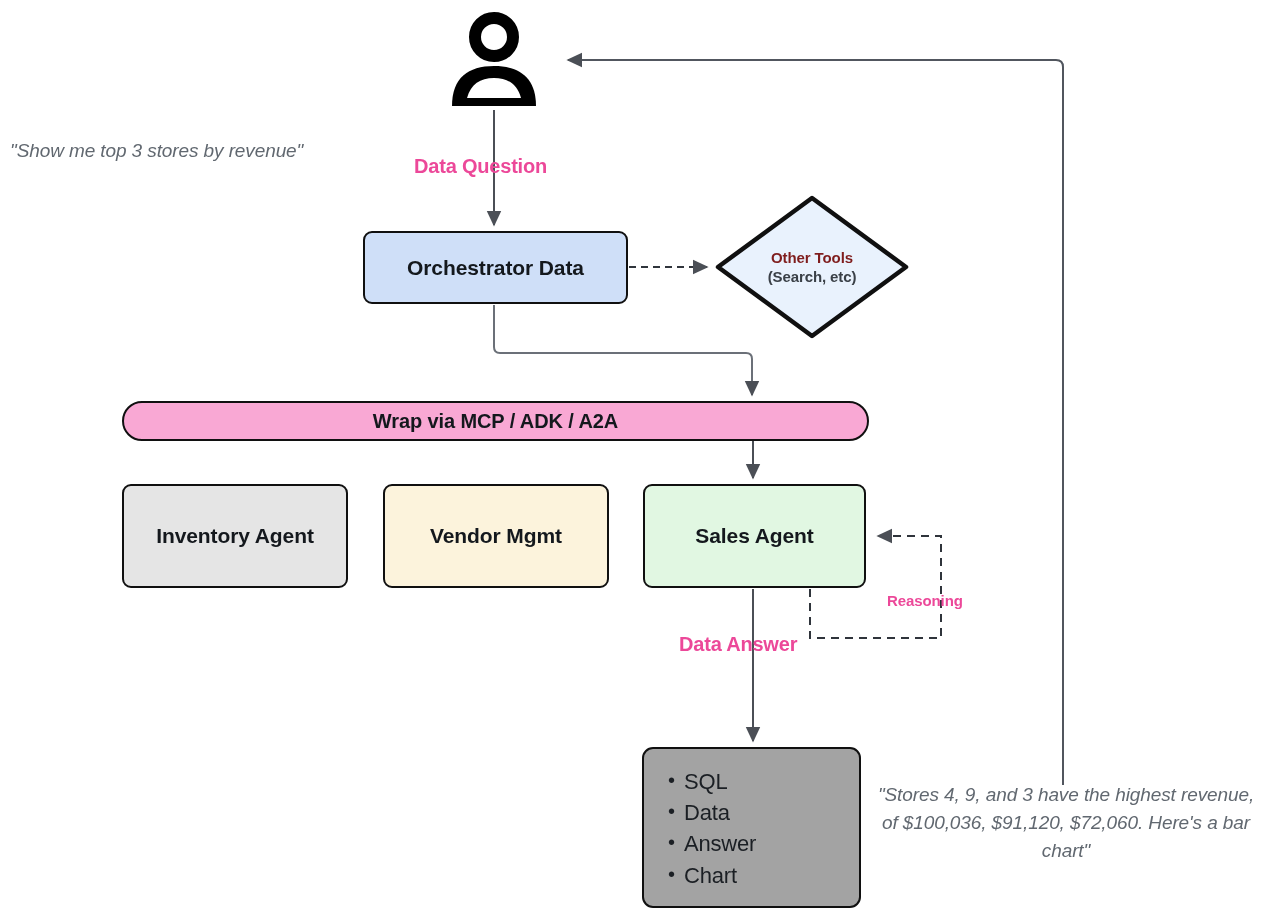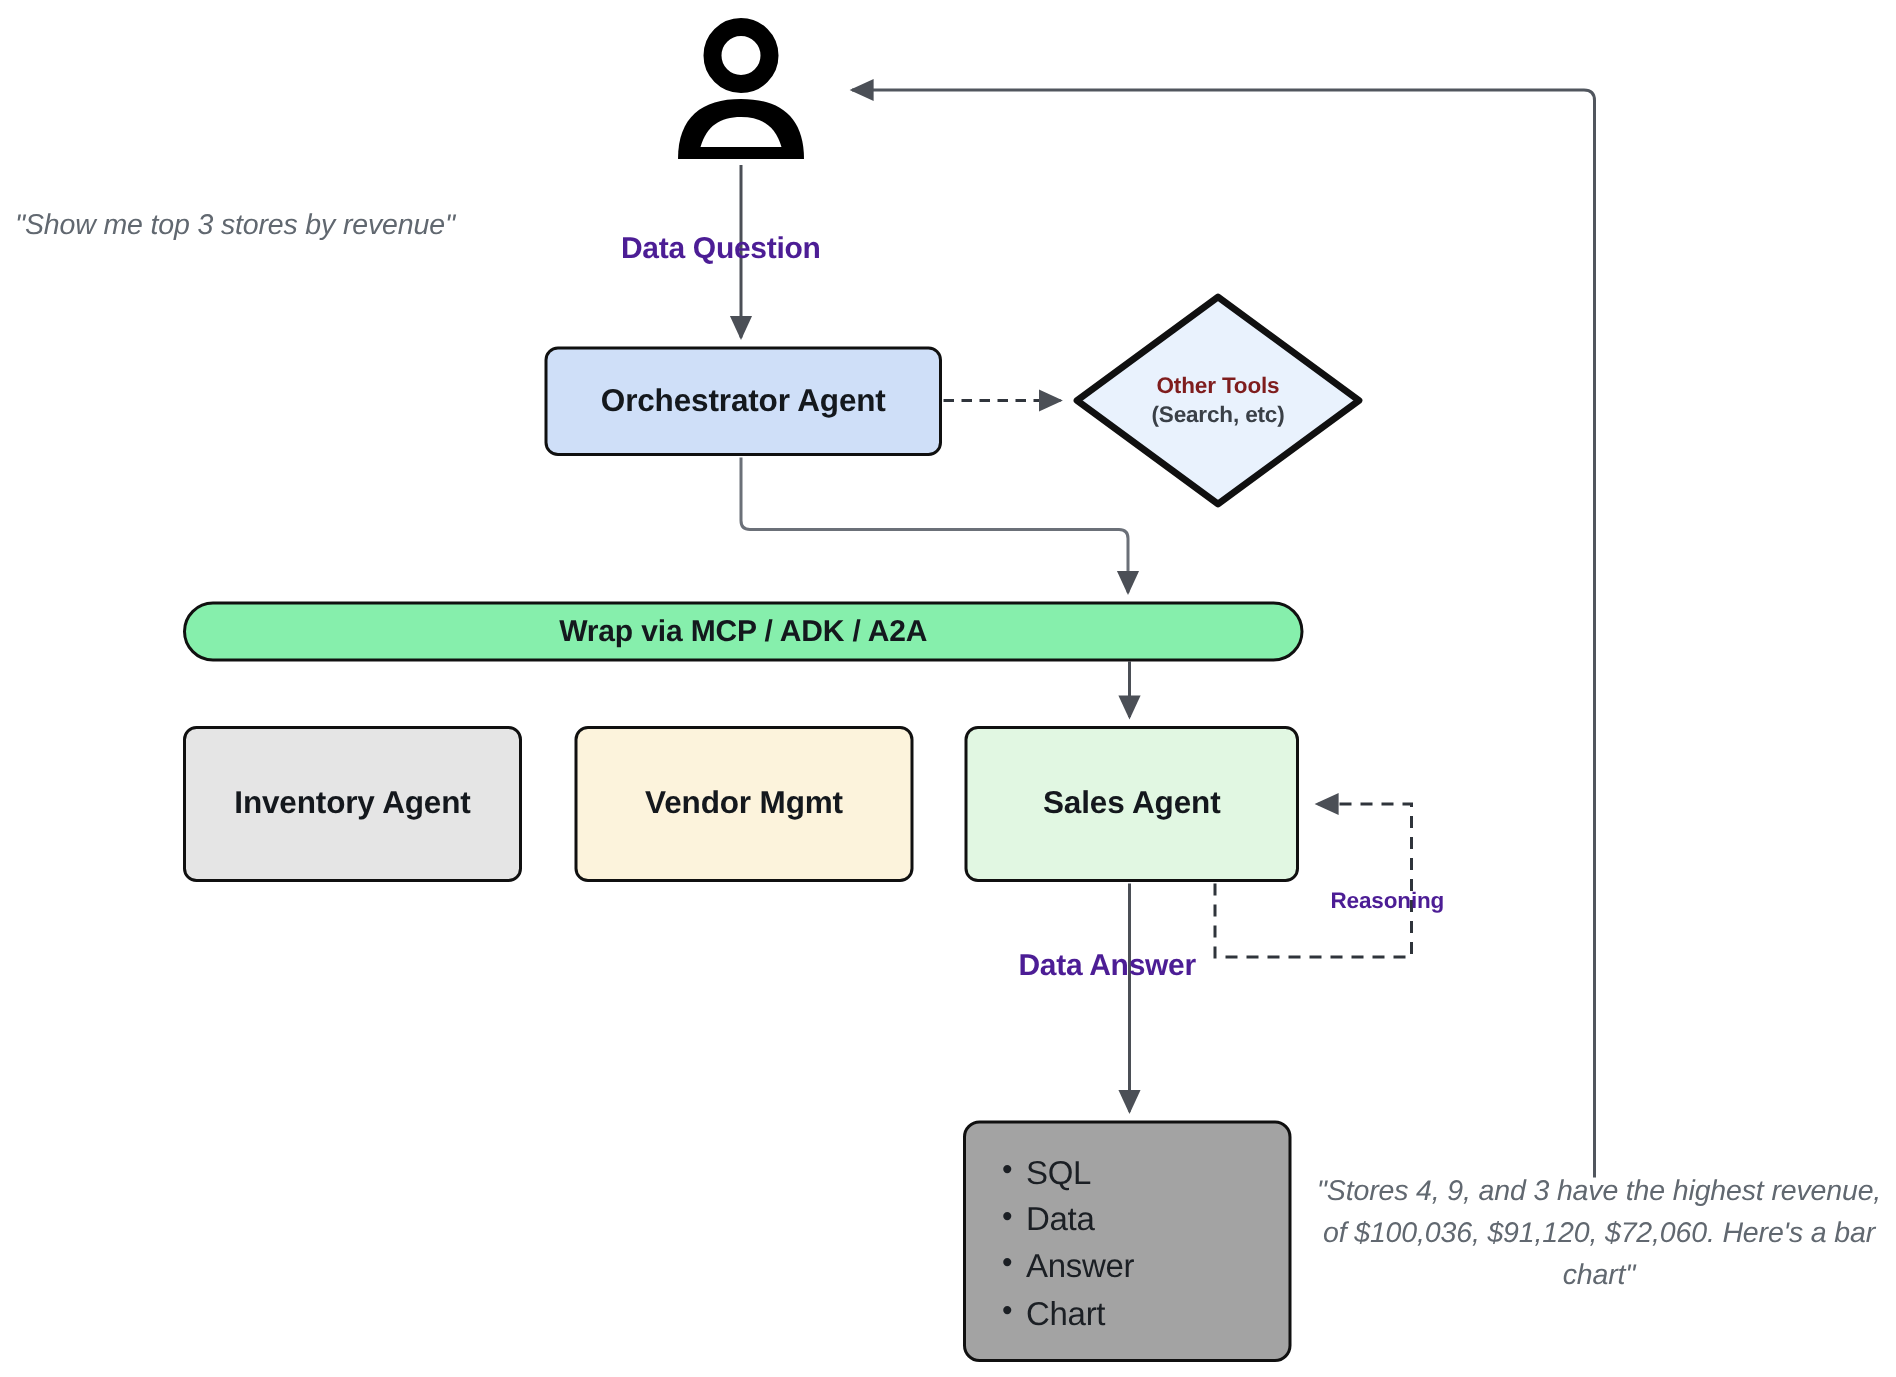--- a/index.html
+++ b/index.html
@@ -47,21 +47,21 @@
   #node-orchestrator {
     left: 363px; top: 231px;
     width: 265px; height: 73px;
     background: #cfdff8;
     font-size: 21px;
   }
 
   #node-mcp {
     left: 122px; top: 401px;
     width: 747px; height: 40px;
-    background: #86efac;
+    background: #f9a8d4;
     border-radius: 20px;
     font-size: 20px;
   }
 
   #node-inventory {
     left: 122px; top: 484px;
     width: 226px; height: 104px;
     background: #e5e5e5;
     font-size: 21px;
   }
@@ -143,21 +143,21 @@
   #actor-user {
     position: absolute;
     left: 444px; top: 8px;
     width: 100px; height: 100px;
   }
 
   
   .edge-label {
     position: absolute;
     font-weight: bold;
-    color: #4c1d95;
+    color: #ec4899;
     white-space: nowrap;
   }
   #label-data-question {
     left: 414px; top: 155px;
     font-size: 20px;
     letter-spacing: -0.2px;
   }
   #label-data-answer {
     left: 679px; top: 633px;
     font-size: 20px;
@@ -231,21 +231,21 @@
 
   <div class="quote" id="quote-answer">"Stores 4, 9, and 3 have the highest revenue, of $100,036, $91,120, $72,060. Here's a bar chart"</div>
 
   <div class="edge-label" id="label-data-question">Data Question</div>
 
   <div class="edge-label" id="label-data-answer">Data Answer</div>
 
   <div class="edge-label" id="label-reasoning">Reasoning</div>
 
   <div class="node" id="node-orchestrator">
-    <span>Orchestrator Agent</span>
+    <span>Orchestrator Data</span>
   </div>
 
   <div id="node-tools">
     <svg viewBox="0 0 200 150" width="200" height="150" xmlns="http://www.w3.org/2000/svg">
       <path d="M100,6 L194,75 L100,144 L6,75 Z" fill="#e9f2fd" stroke="#101010" stroke-width="4.5" stroke-linejoin="round"></path>
     </svg>
     <div class="diamond-label">
       <div class="tools-title">Other Tools</div>
       <div class="tools-sub">(Search, etc)</div>
     </div>

